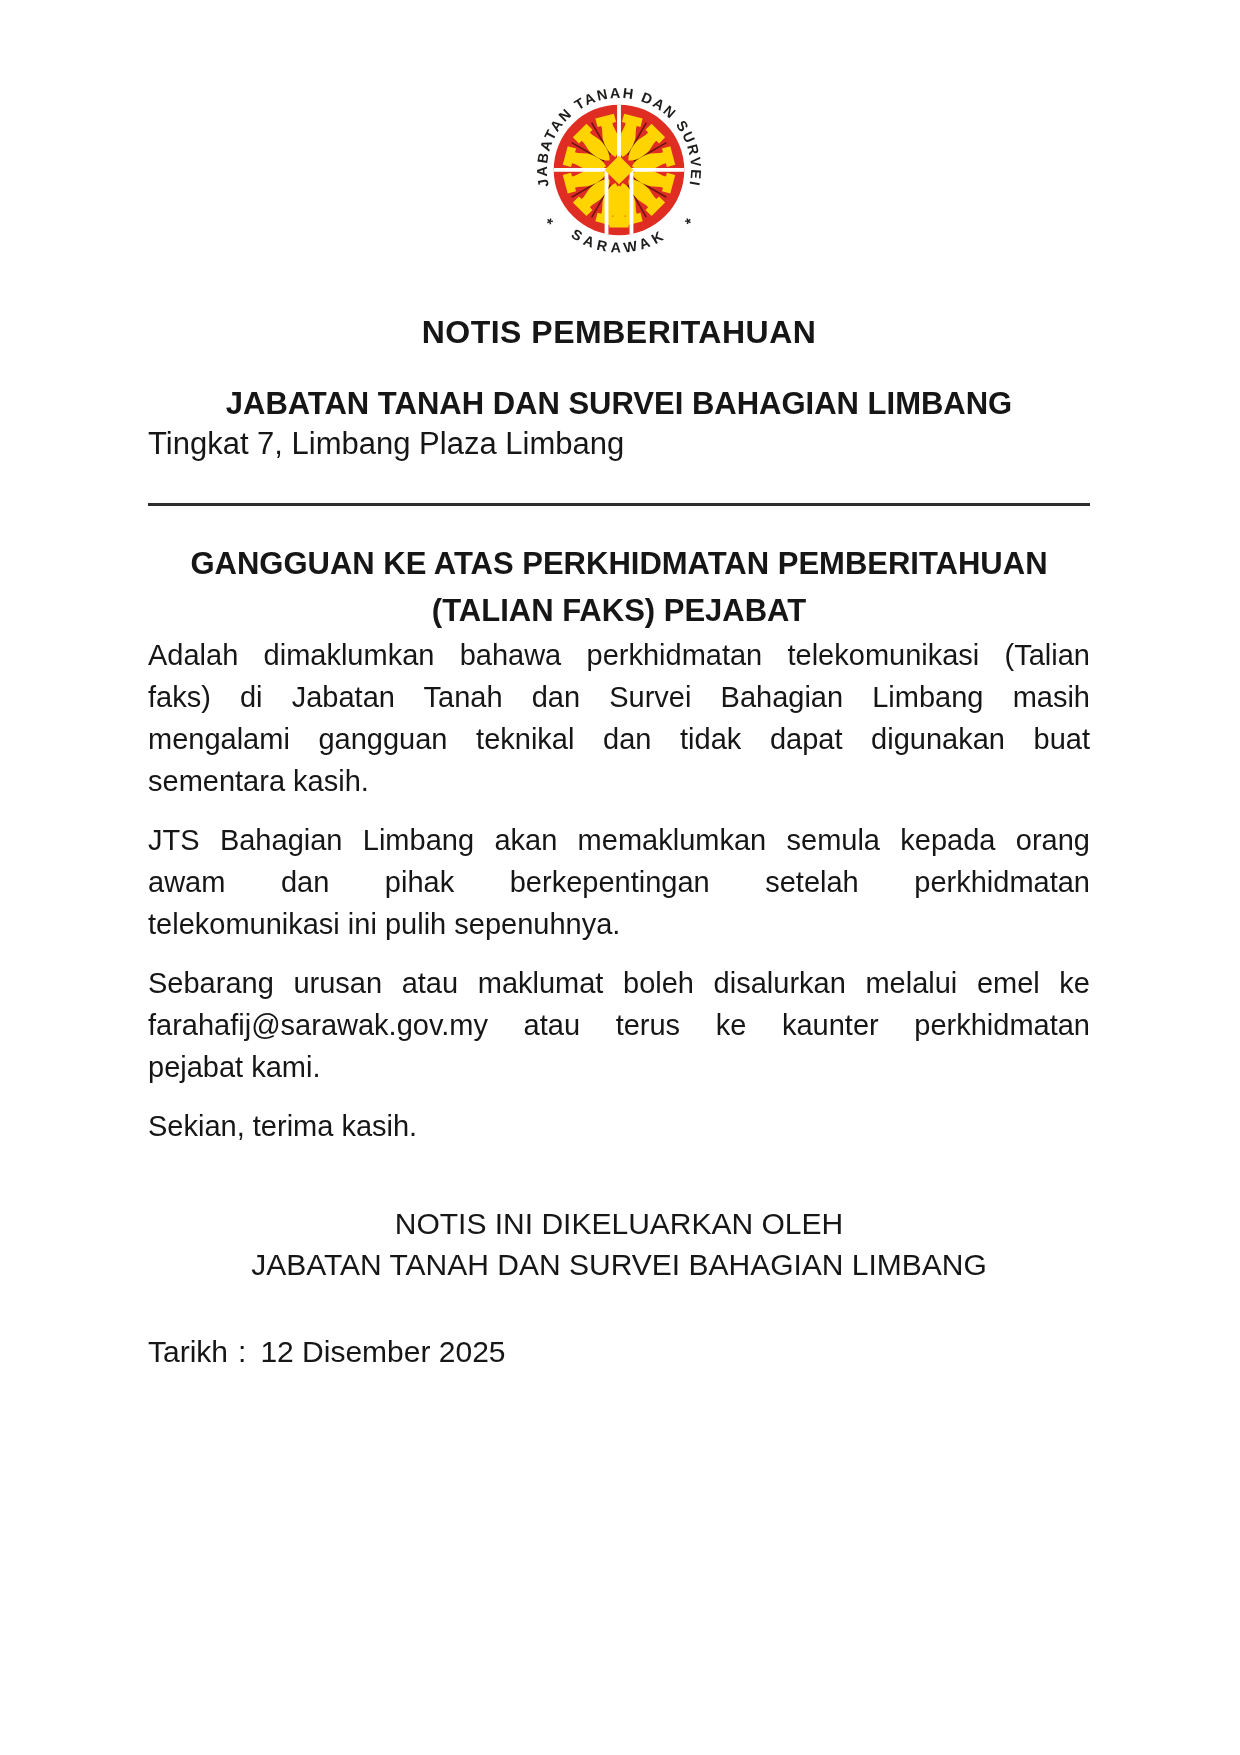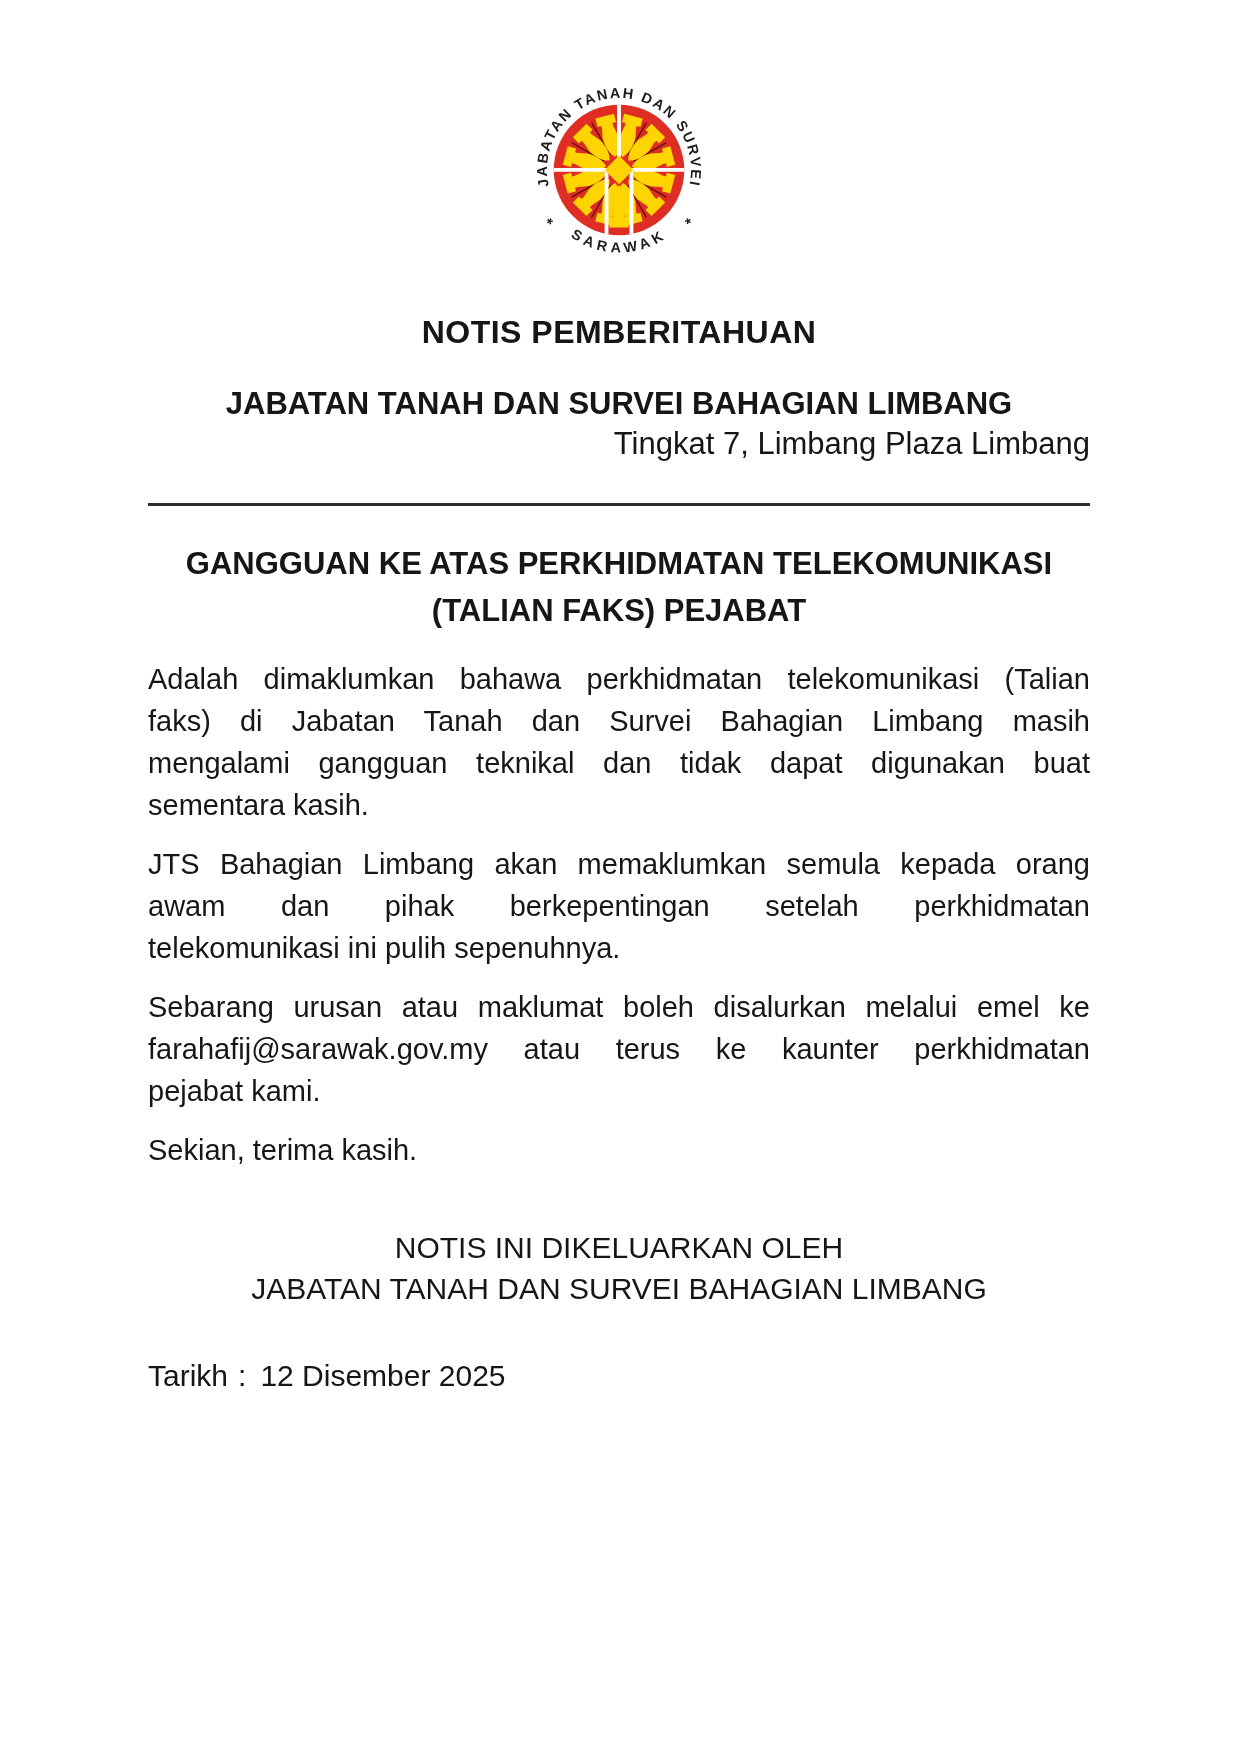--- a/index.html
+++ b/index.html
@@ -13,27 +13,27 @@
   }
   .content{margin-left:148px;width:942px;padding-top:70px;}
 
   .logo-wrap{width:192px;height:196px;margin:0 auto;}
   .arc-text{font-size:15px;font-weight:700;letter-spacing:2px;}
   .arc-bottom{font-size:15px;font-weight:700;letter-spacing:4.5px;}
   .star{font-size:16px;font-weight:700;}
 
   .title{margin-top:42px;font-size:32px;font-weight:700;line-height:48px;text-align:center;letter-spacing:.5px;}
   .dept{margin-top:28px;font-size:31px;font-weight:700;line-height:40px;text-align:center;}
-  .addr{font-size:31px;line-height:40px;text-align:right;}
+  .addr{font-size:31px;line-height:40px;text-align:left;}
   .rule{margin-top:39px;height:3px;background:#2e2e2e;}
 
   .heading{margin-top:34px;font-size:31px;font-weight:700;line-height:47px;}
   .cline{text-align:center;}
 
-  .bodytext{margin-top:24px;}
+  .bodytext{margin-top:0;}
   .para{font-size:29px;line-height:42px;margin:0 0 17px 0;}
   .jline{text-align:justify;text-align-last:justify;}
   .jline:last-child{text-align-last:left;}
 
   .issued{margin-top:56px;font-size:30px;font-weight:400;line-height:41px;}
 
   .date-row{margin-top:46px;font-size:30px;line-height:42px;}
   .date-sep{display:inline-block;margin:0 14px 0 10px;}
 </style>
 </head>
@@ -108,21 +108,21 @@
       </svg>
     </div>
 
     <div class="title">NOTIS PEMBERITAHUAN</div>
     <div class="dept">JABATAN TANAH DAN SURVEI BAHAGIAN LIMBANG</div>
     <div class="addr">Tingkat 7, Limbang Plaza Limbang</div>
 
     <div class="rule"></div>
 
     <div class="heading">
-        <div class="cline">GANGGUAN KE ATAS PERKHIDMATAN TELEKOMUNIKASI</div>
+        <div class="cline">GANGGUAN KE ATAS PERKHIDMATAN PEMBERITAHUAN</div>
         <div class="cline">(TALIAN FAKS) PEJABAT</div>
       </div>
 
     <div class="bodytext">
       <div class="para">
           <div class="jline">Adalah dimaklumkan bahawa perkhidmatan telekomunikasi (Talian</div>
           <div class="jline">faks) di Jabatan Tanah dan Survei Bahagian Limbang masih</div>
           <div class="jline">mengalami gangguan teknikal dan tidak dapat digunakan buat</div>
           <div class="jline">sementara kasih.</div>
         </div>

